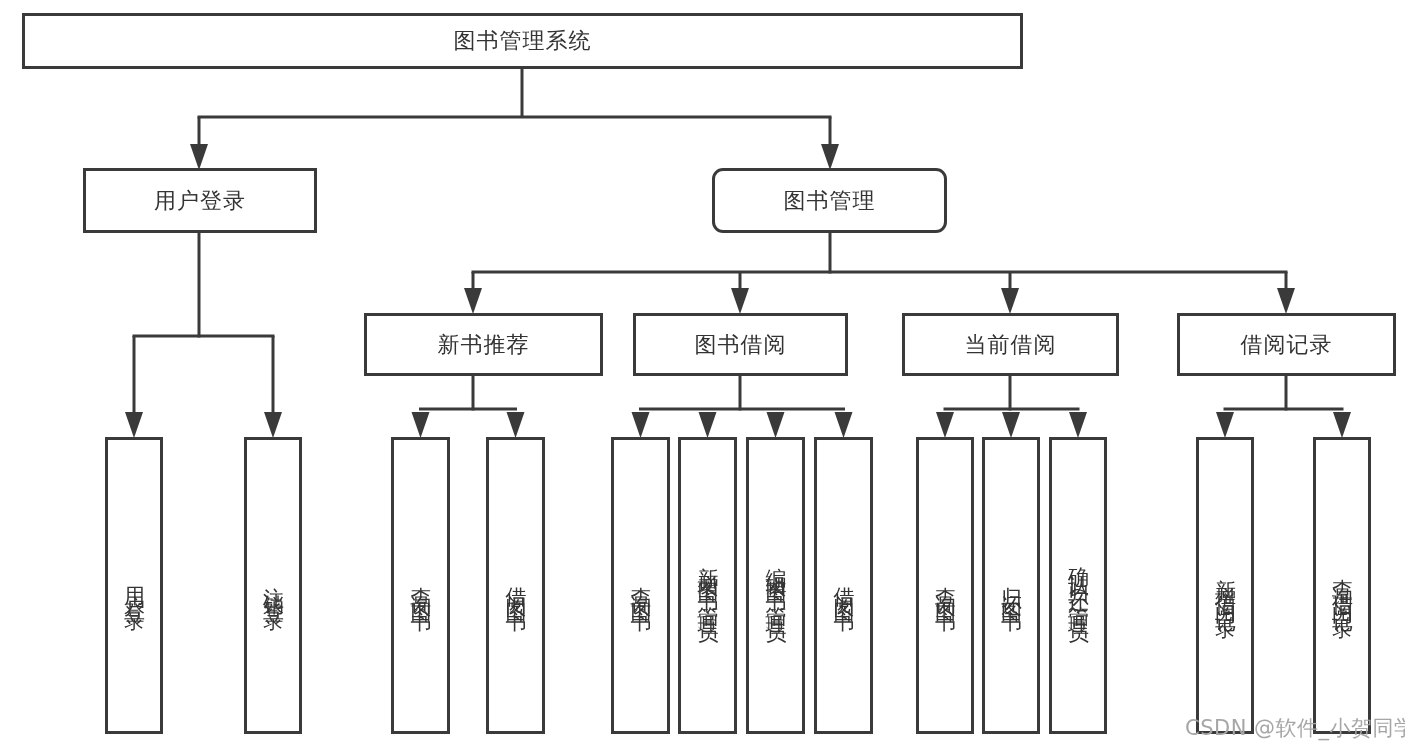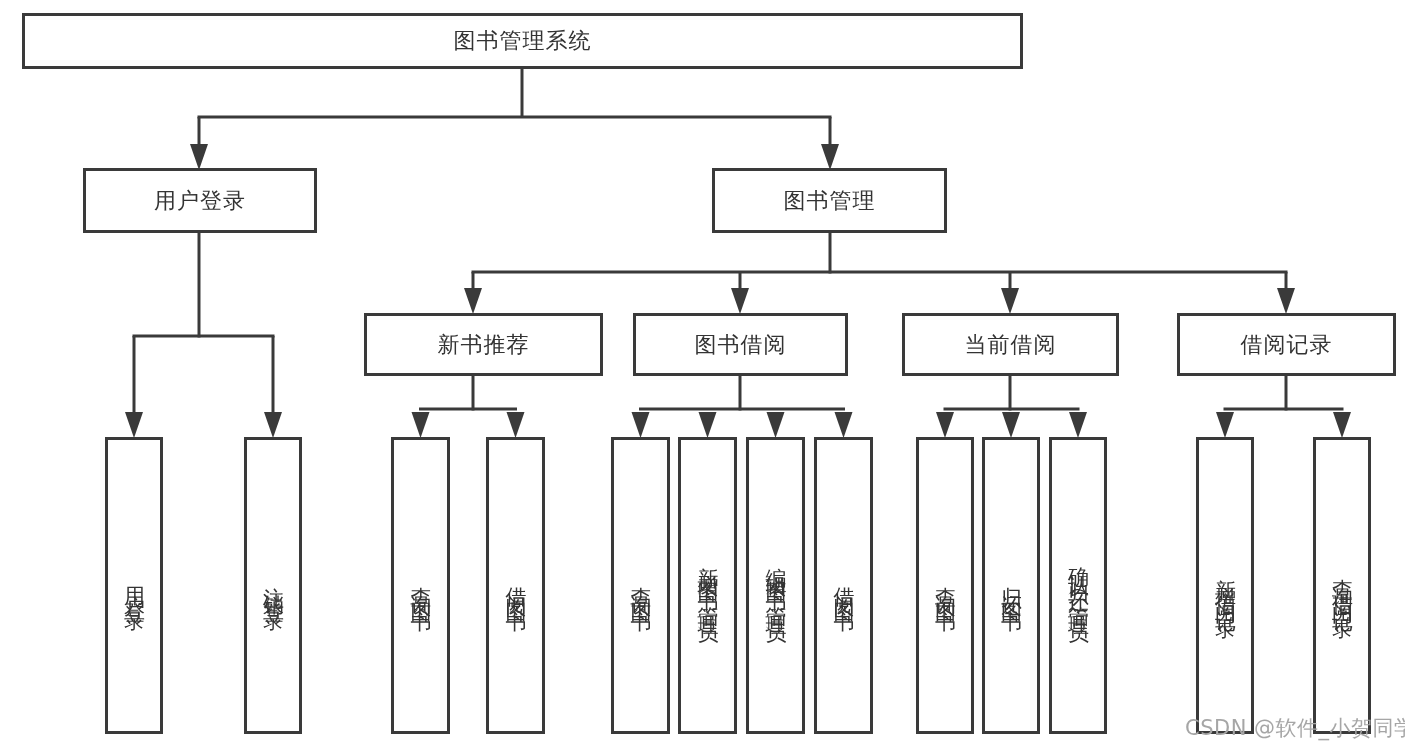--- a/index.html
+++ b/index.html
@@ -122,21 +122,21 @@
     <polygon points="1333,412 1351,412 1342,438"></polygon>
   </svg>
 
   <div class="node hbox" style="left:22px;top:13px;width:1001px;height:56px;">
     <span class="lbl">图书管理系统</span>
   </div>
 
   <div class="node hbox" style="left:83px;top:168px;width:234px;height:65px;">
     <span class="lbl">用户登录</span>
   </div>
-  <div class="node hbox" style="left:712px;top:168px;width:235px;height:65px;">
+  <div class="node hbox" style="left:712px;top:168px;width:235px;height:65px;border-radius:11px;">
     <span class="lbl">图书管理</span>
   </div>
 
   <div class="node hbox" style="left:364px;top:313px;width:239px;height:63px;">
     <span class="lbl">新书推荐</span>
   </div>
   <div class="node hbox" style="left:902px;top:313px;width:217px;height:63px;">
     <span class="lbl">当前借阅</span>
   </div>
   <div class="node hbox" style="left:633px;top:313px;width:215px;height:63px;">

